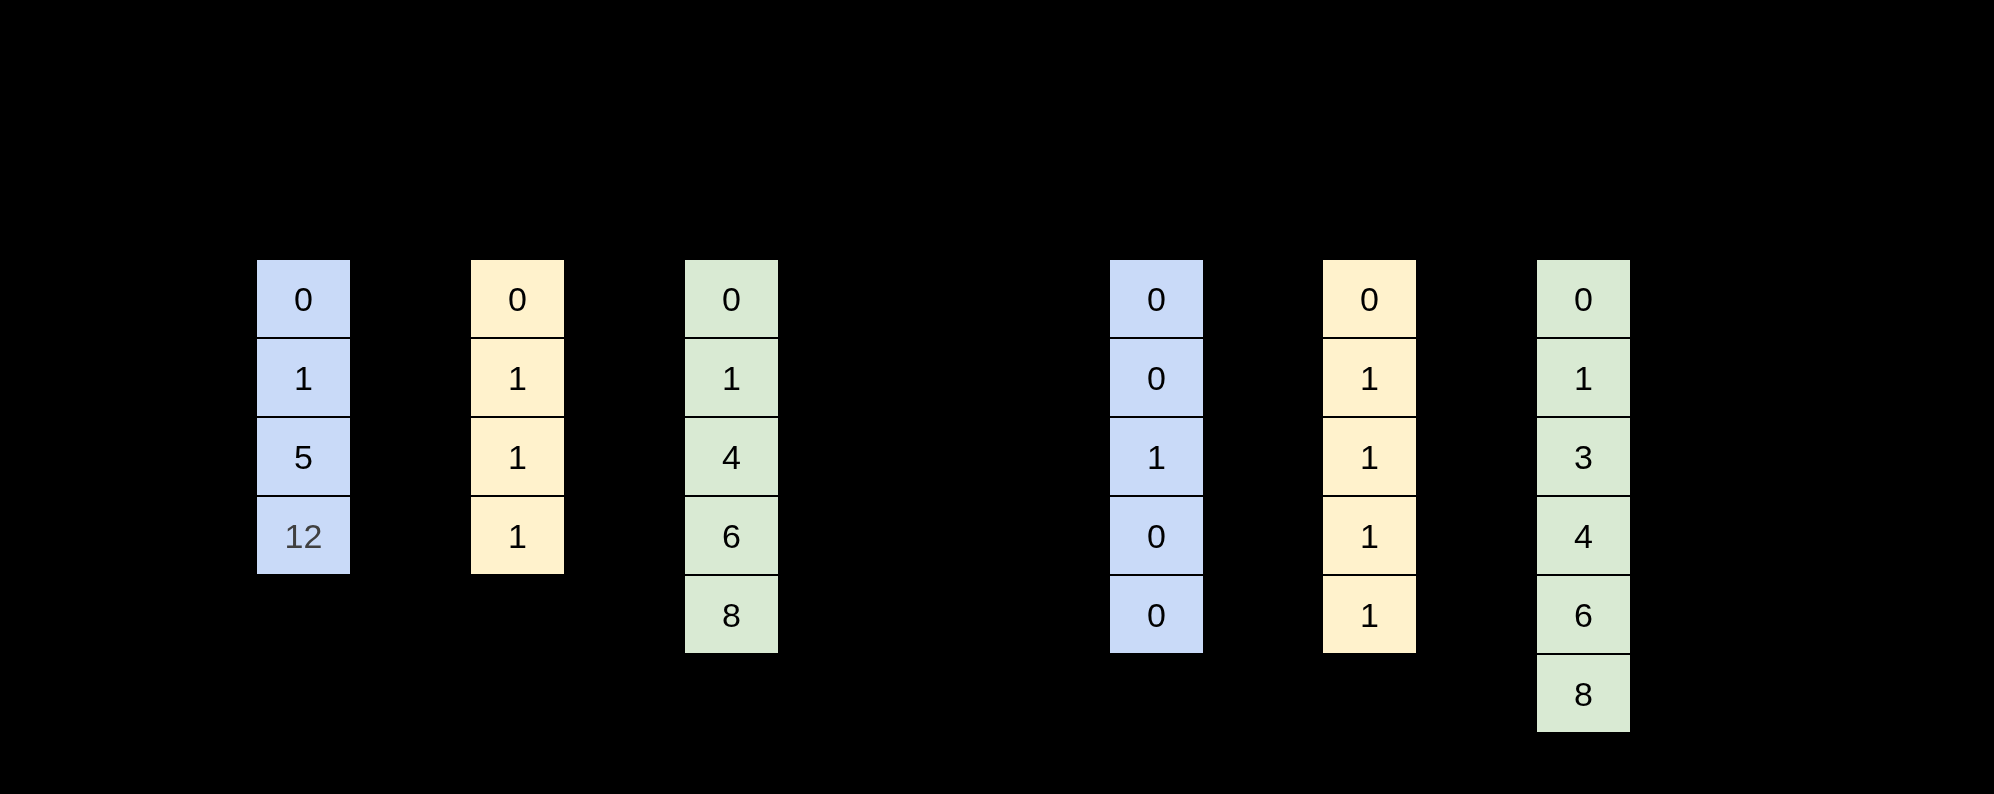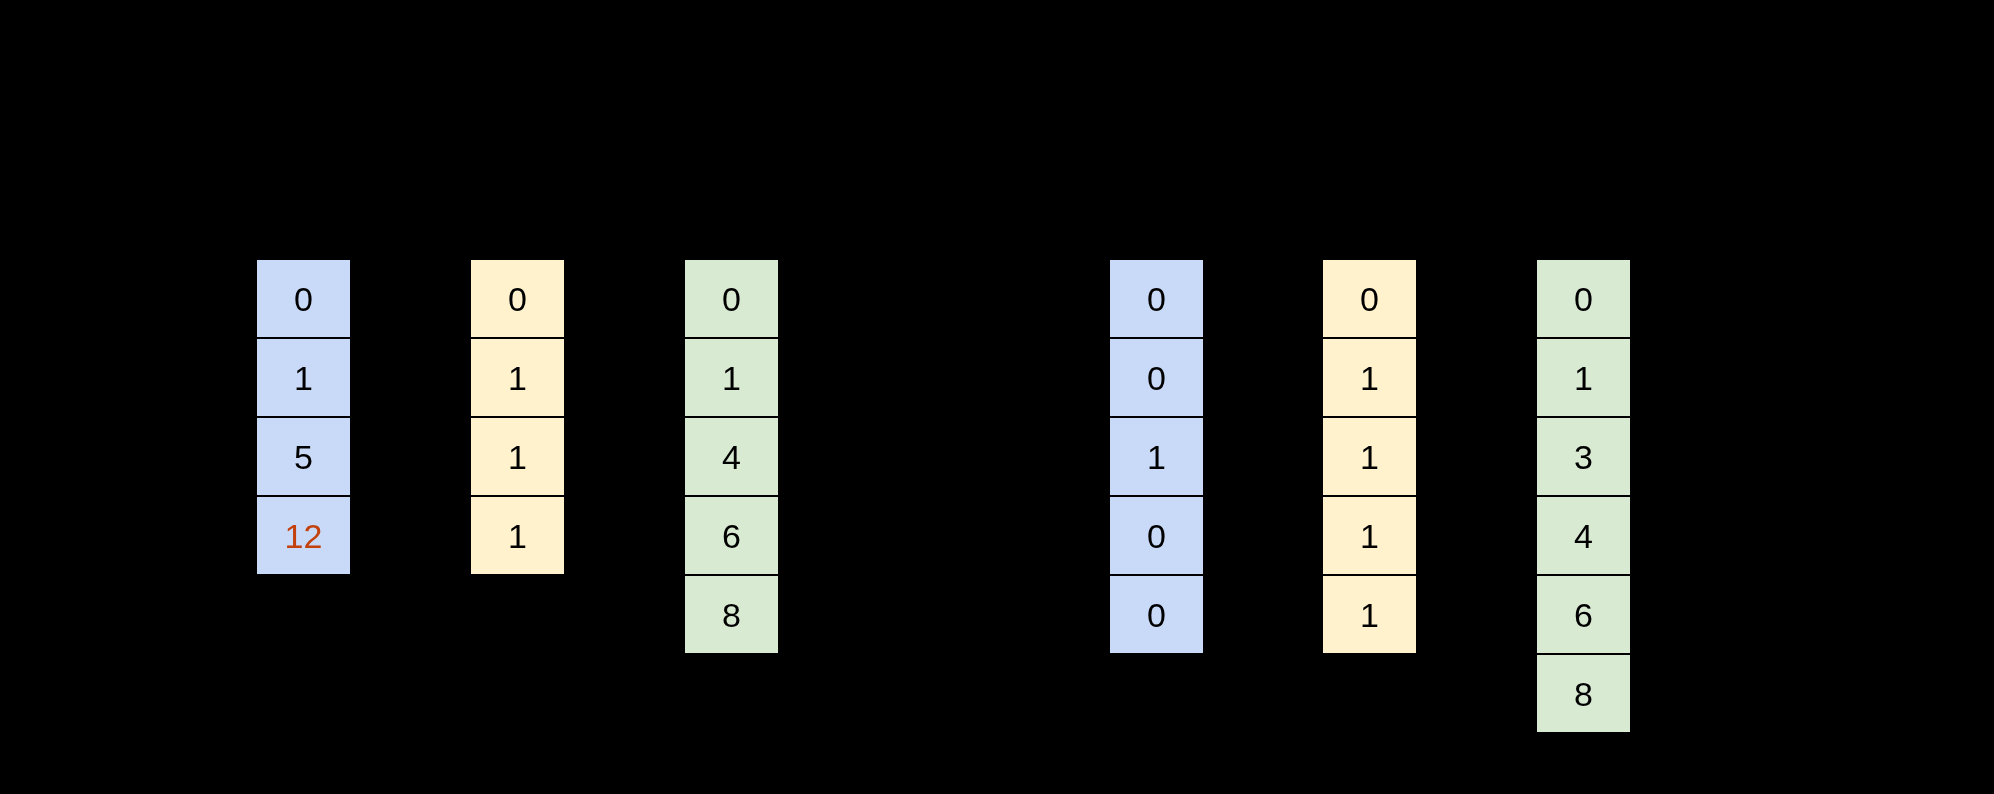--- a/index.html
+++ b/index.html
@@ -49,21 +49,21 @@
 
   <div class="cell">
     <span class="cell-value" style="color: rgb(0, 0, 0);">1</span>
   </div>
 
   <div class="cell">
     <span class="cell-value" style="color: rgb(0, 0, 0);">5</span>
   </div>
 
   <div class="cell">
-    <span class="cell-value" style="color: #c2410c;">12</span>
+    <span class="cell-value" style="color: #404040;">12</span>
   </div>
 </div>
     <div class="column" style="left: 469px; top: 258px; width: 97px; background: rgb(255, 242, 204); border-color: rgb(0, 0, 0);">
   <div class="cell">
     <span class="cell-value" style="color: rgb(0, 0, 0);">0</span>
   </div>
 
   <div class="cell">
     <span class="cell-value" style="color: rgb(0, 0, 0);">1</span>
   </div>

